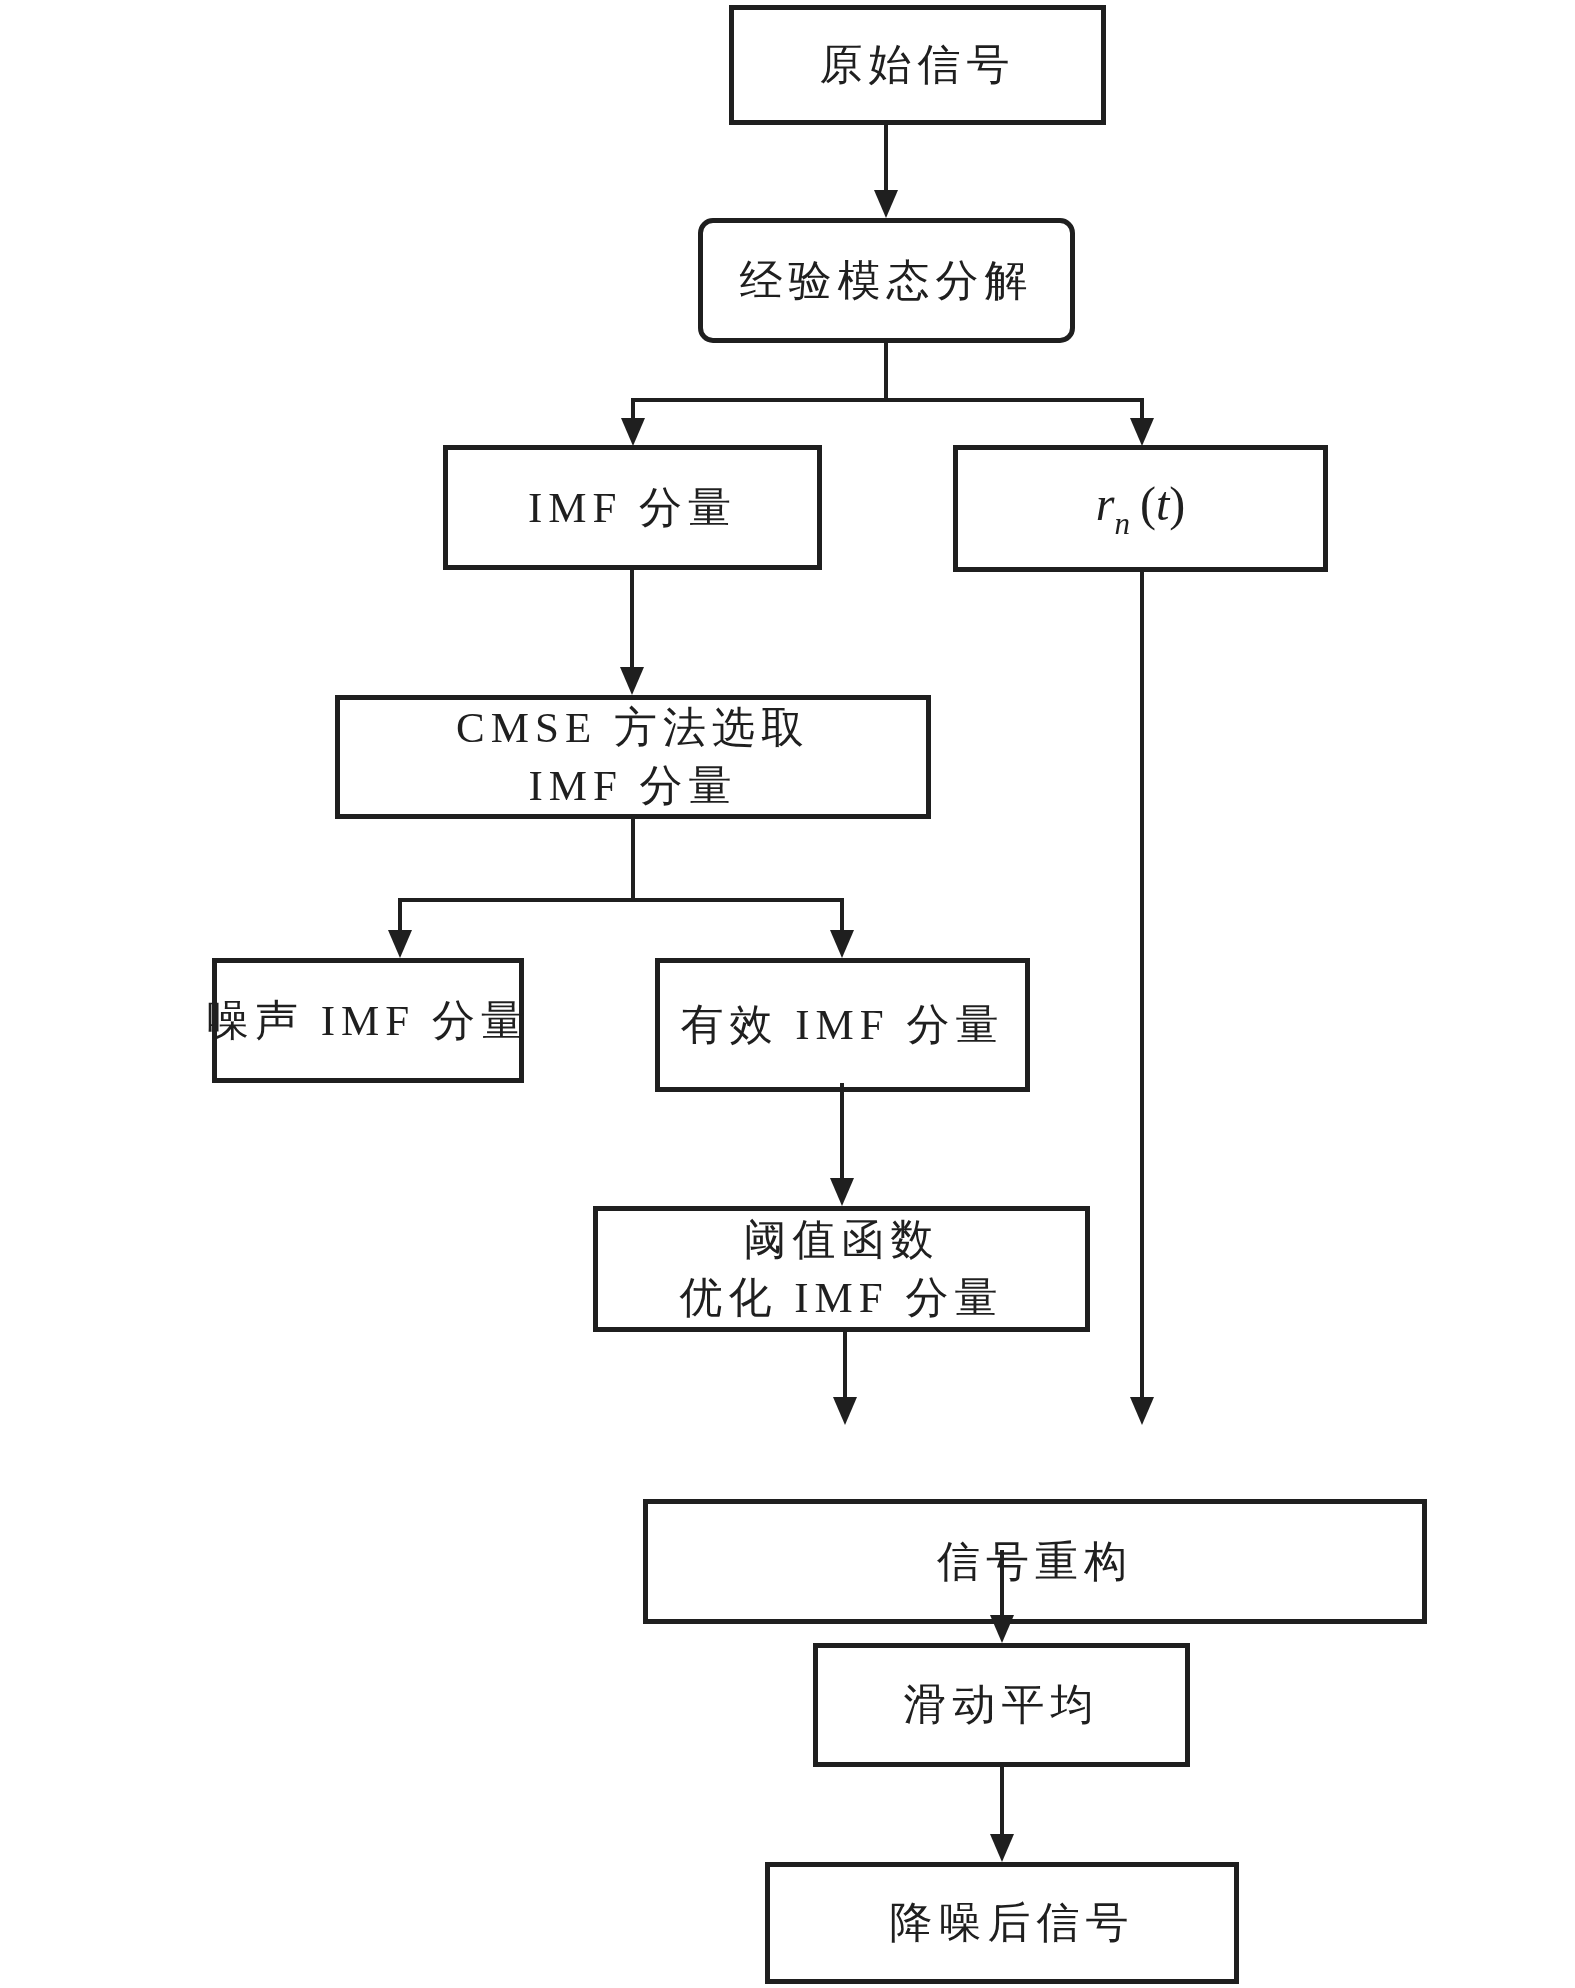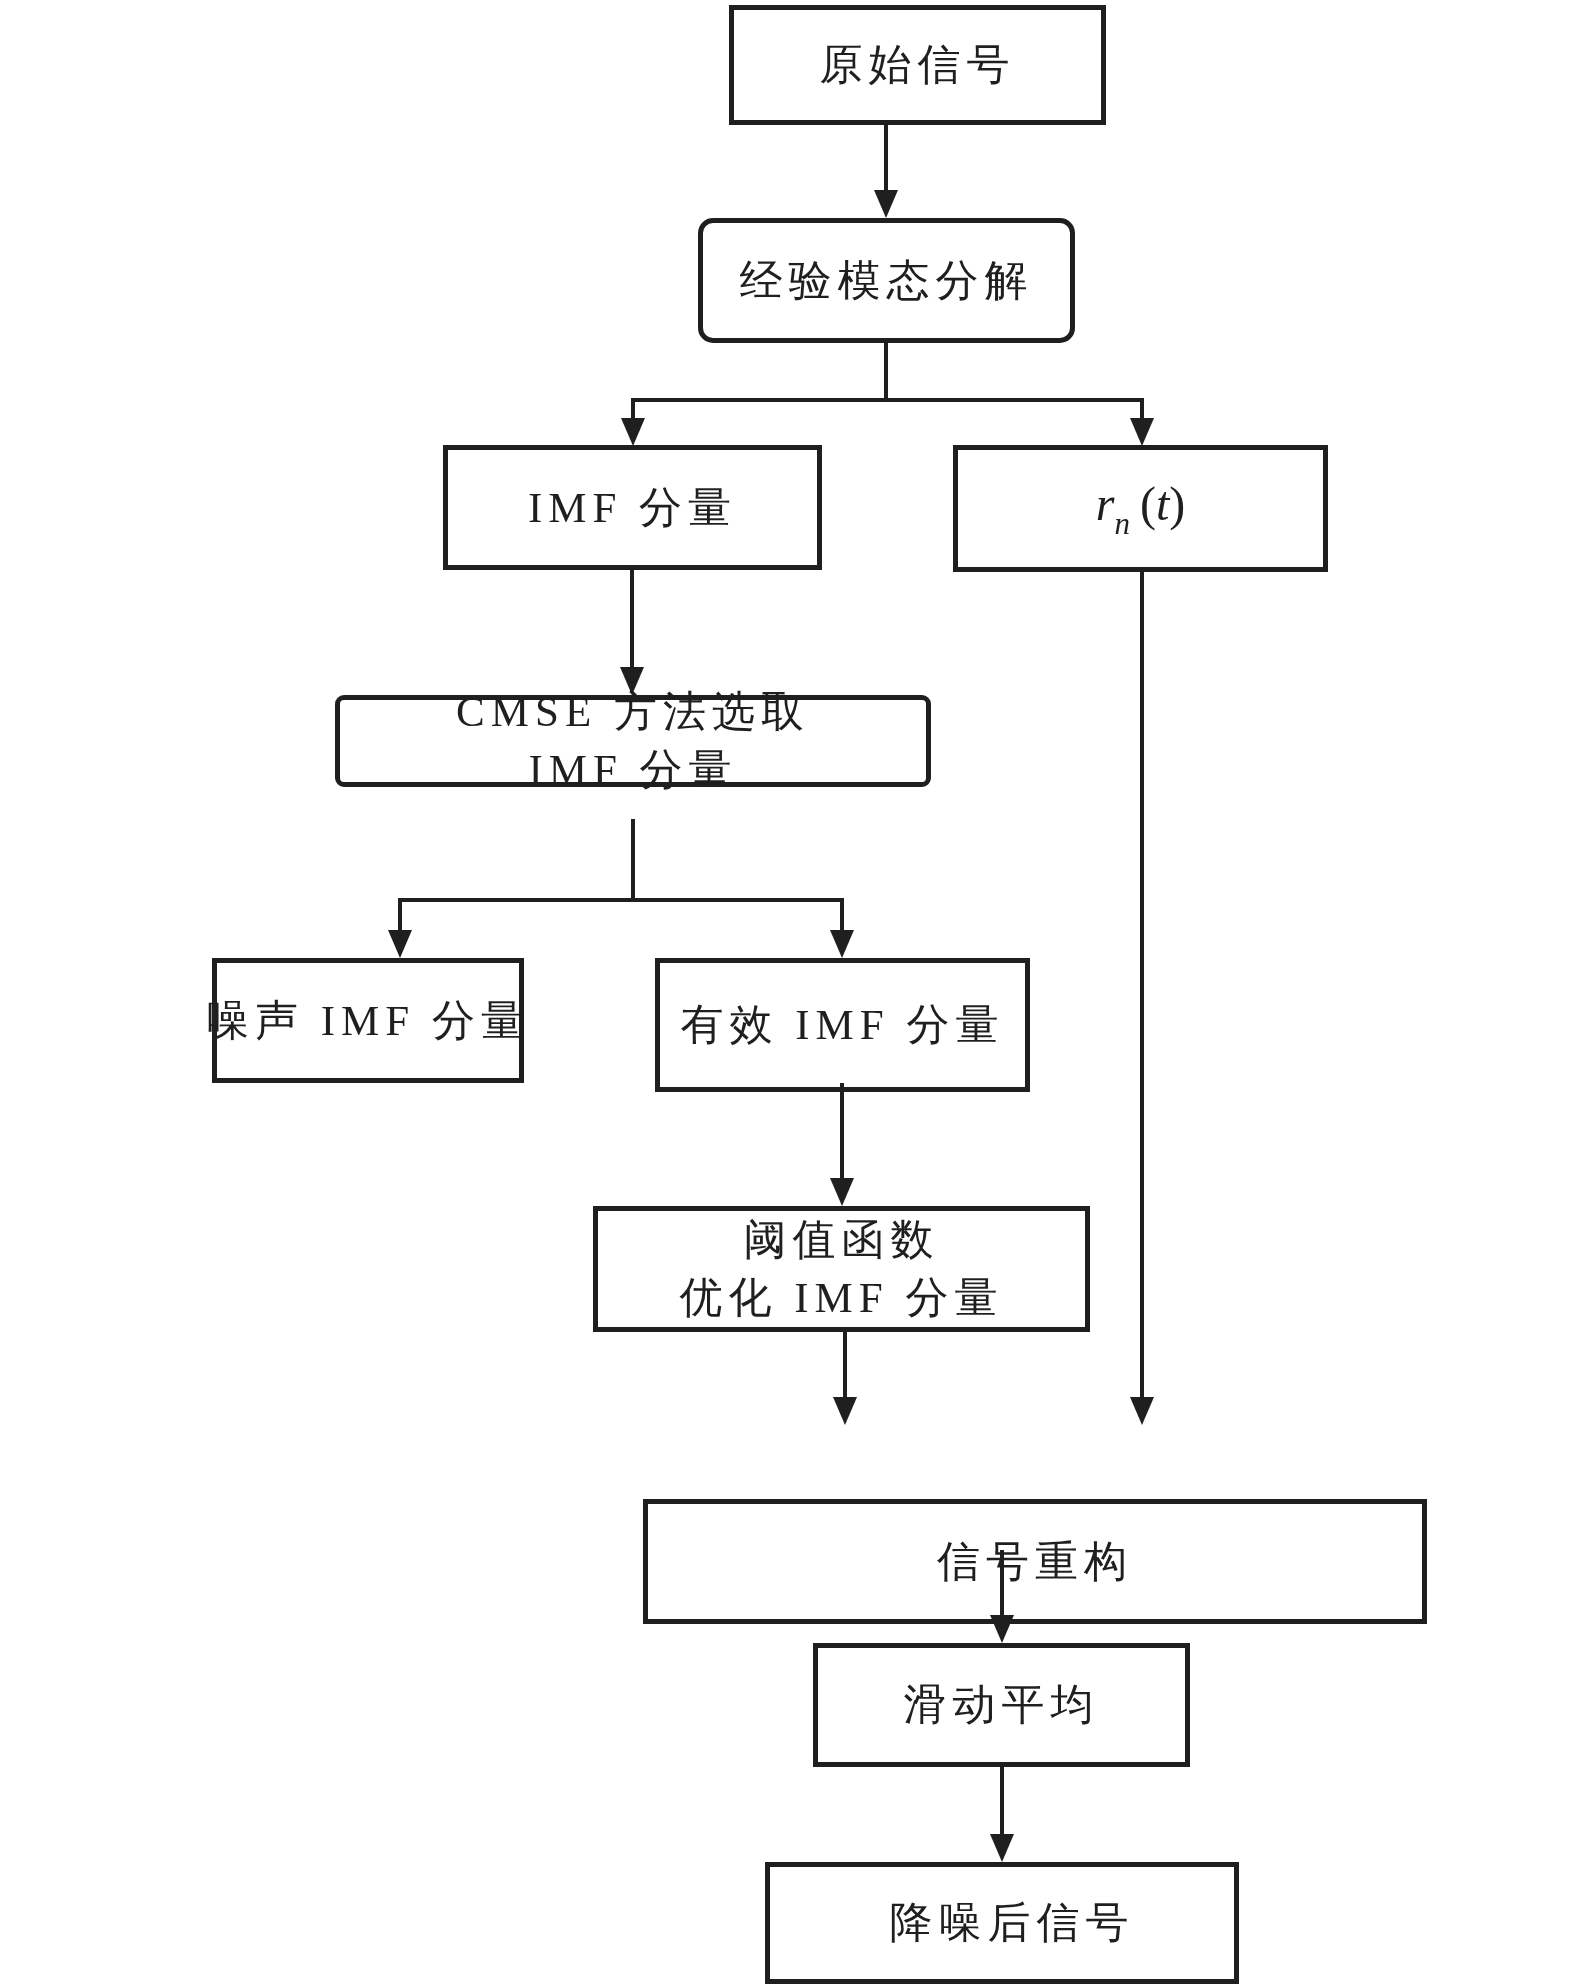--- a/index.html
+++ b/index.html
@@ -42,21 +42,21 @@
     position:absolute;width:0;height:0;
     border-left:12px solid transparent;
     border-right:12px solid transparent;
     border-top:28px solid var(--ink);
   }
   
   #n-original {left:698px;top:5px;width:377px;height:120px;margin-left:31px;}
   #n-emd      {left:698px;top:218px;width:377px;height:125px;border-radius:15px;}
   #n-imf      {left:443px;top:445px;width:379px;height:125px;}
   #n-residual {left:953px;top:445px;width:375px;height:127px;}
-  #n-cmse     {left:335px;top:695px;width:596px;height:92px;border-radius:9px;}
+  #n-cmse     {left:335px;top:695px;width:596px;height:124px;}
   #n-noise    {left:212px;top:958px;width:312px;height:125px;}
   #n-valid    {left:655px;top:958px;width:375px;height:134px;}
   #n-threshold{left:593px;top:1206px;width:497px;height:126px;}
   #n-recon    {left:643px;top:1499px;width:784px;height:125px;}
   #n-moving   {left:813px;top:1643px;width:377px;height:124px;font-family:Liberation Serif, serif;}
   #n-denoised {left:765px;top:1862px;width:474px;height:122px;padding-left:20px;}
   
   #c1  {left:884px;top:125px;height:70px;}
   #a1  {left:874px;top:190px;}
   #c2v {left:884px;top:343px;height:57px;}

